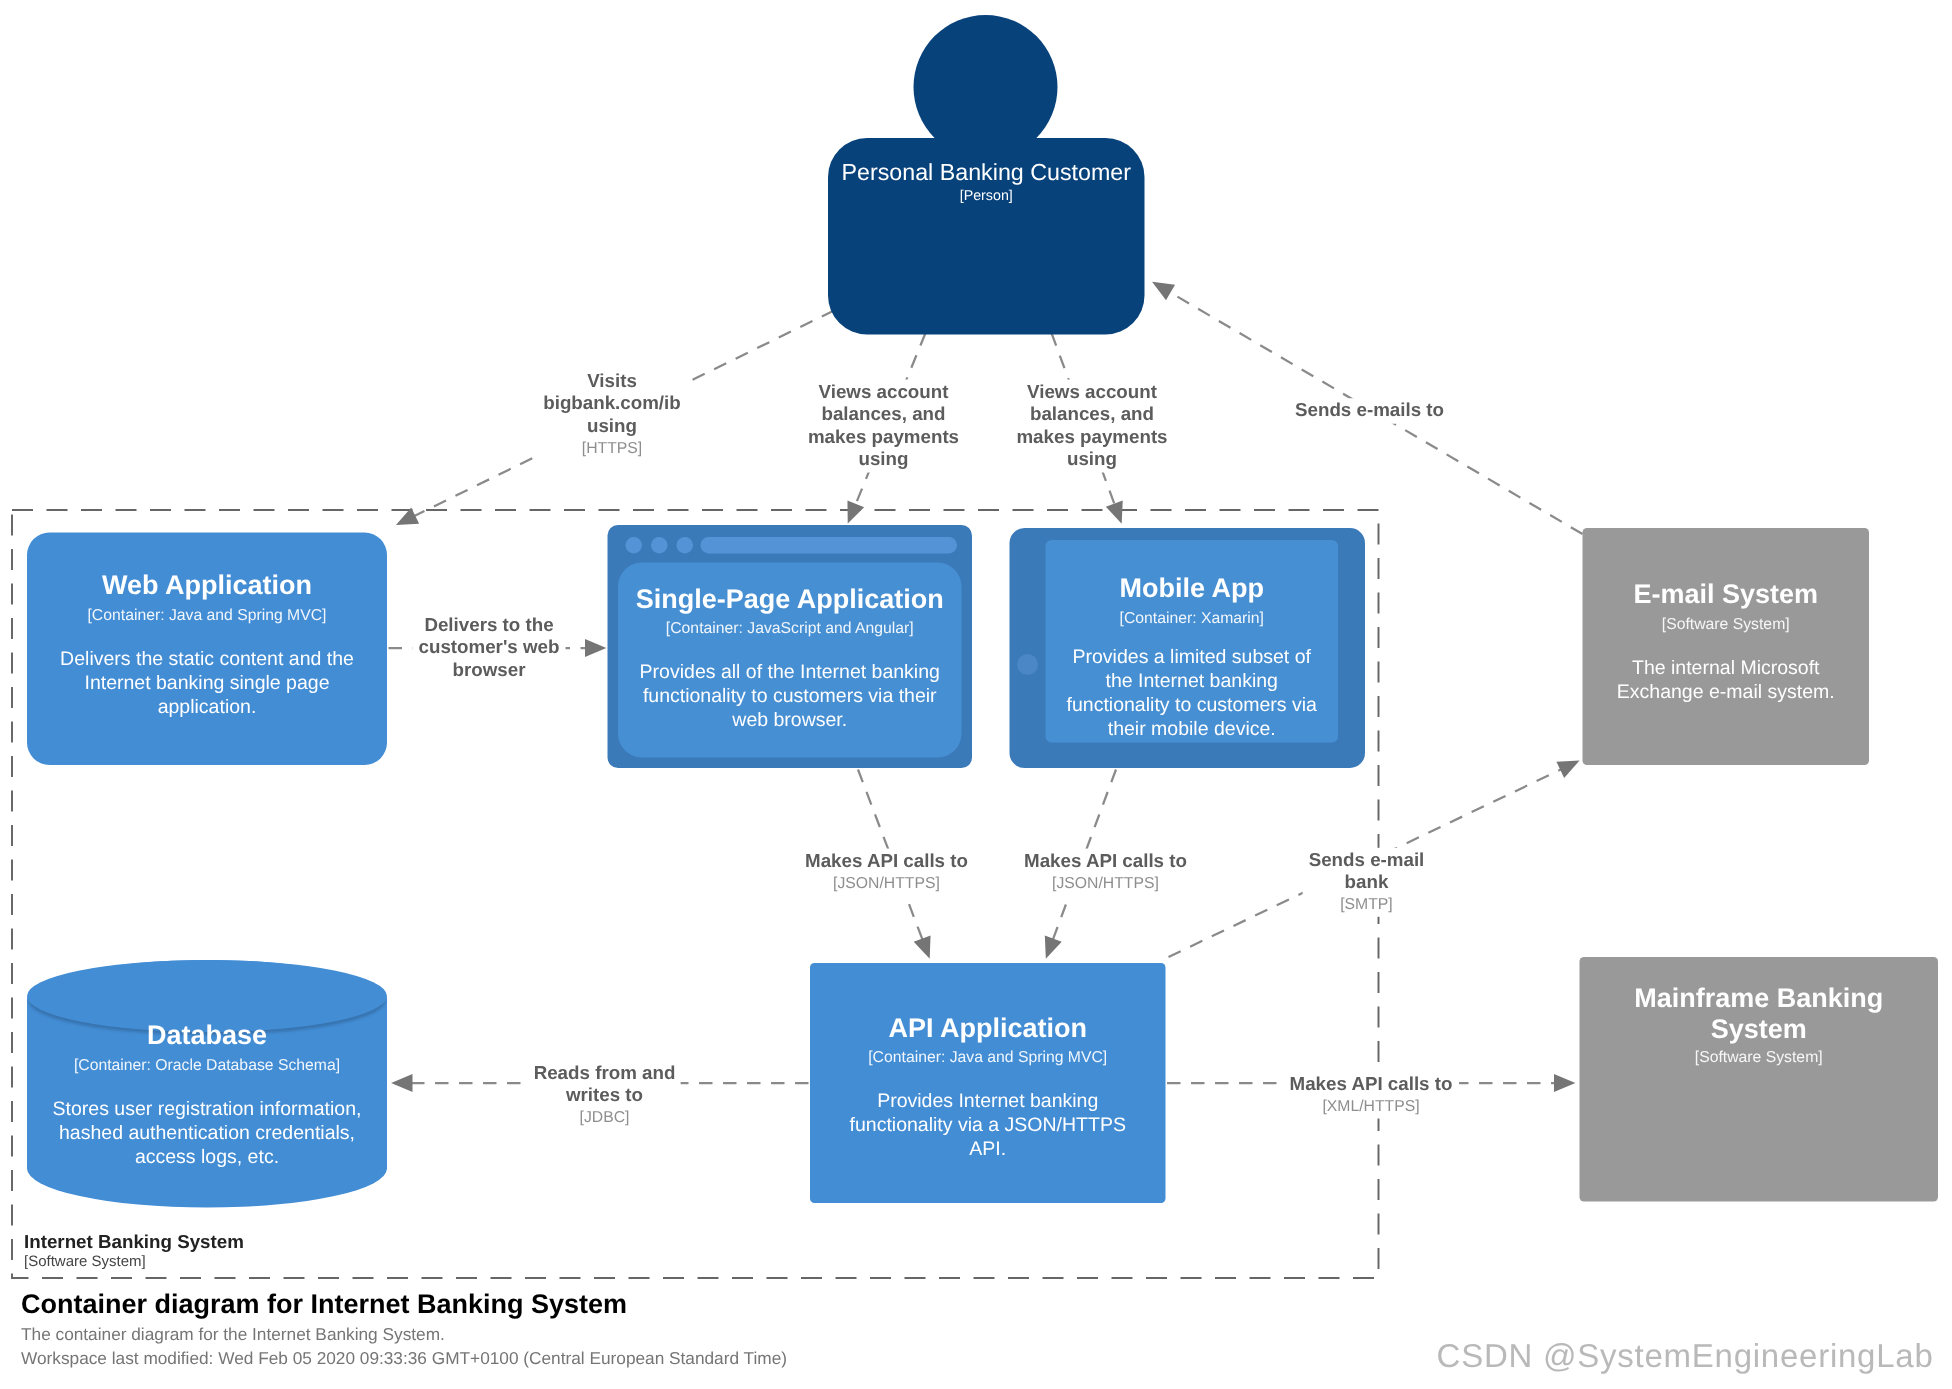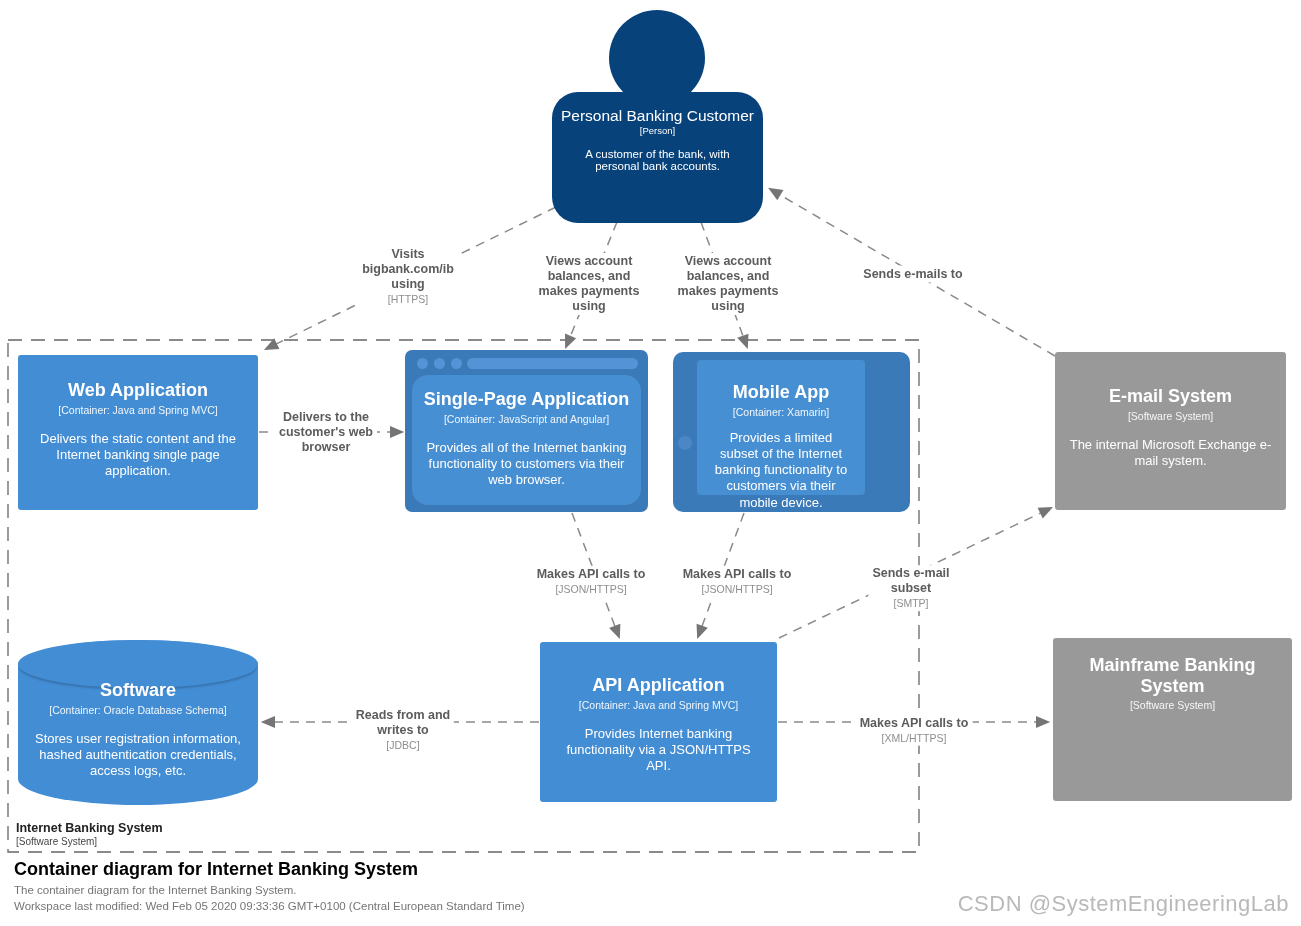--- a/index.html
+++ b/index.html
@@ -21,21 +21,21 @@
   .person-body .meta{font-size:9.5px;}
   .person-body .desc{font-size:11.5px;margin-top:12px;padding:0 18px;}
   
   .browser{background:#3b7ab9;border-radius:7px;}
   .browser .dot{position:absolute;width:11px;height:11px;border-radius:50%;background:#5494d6;top:8px;}
   .browser .addr{position:absolute;left:62px;right:10px;top:8px;height:11px;border-radius:6px;background:#5494d6;}
   .browser .screen{position:absolute;left:7px;right:7px;top:25px;bottom:7px;background:#478fd3;border-radius:16px;box-sizing:border-box;padding-top:14px;}
   
   .mobile{background:#3b7ab9;border-radius:10px;}
   .mobile .homebtn{position:absolute;left:5px;top:84px;width:14px;height:14px;border-radius:50%;background:#4b87c6;}
-  .mobile .screen{position:absolute;left:24px;top:8px;width:168px;height:135px;background:#478fd3;border-radius:4px;box-sizing:border-box;padding-top:22px;}
+  .mobile .screen{position:absolute;left:24px;top:8px;width:195px;height:135px;background:#478fd3;border-radius:4px;box-sizing:border-box;padding-top:22px;}
   
   .cylinder{background:#438dd5;border-radius:50%/26px;padding-top:40px;}
   .cyl-rim{position:absolute;left:0;top:0;width:100%;height:48px;border-radius:50%;background:#438dd5;box-shadow:0 3px 2px -1px rgba(0,0,0,0.18);}
   .cyl-text{position:relative;z-index:2;}
   
   .edge-label{position:absolute;transform:translate(-50%,-50%);text-align:center;background:#fff;padding:1px 4px;z-index:3;line-height:1.2;}
   .edge-label .el-name{font-weight:bold;font-size:12.5px;color:#5c5c5c;white-space:pre-line;}
   .edge-label .el-tech{font-size:10.5px;color:#8e8e8e;margin-top:1px;}
   .edge-label .el-tech:empty{display:none;}
   
@@ -67,25 +67,24 @@
   <line x1="779" y1="638" x2="1051" y2="508" stroke="#8a8a8a" stroke-width="1.5" stroke-dasharray="9 7" marker-end="url(#ah)"></line>
   <line x1="539" y1="722" x2="263" y2="722" stroke="#8a8a8a" stroke-width="1.5" stroke-dasharray="9 7" marker-end="url(#ah)"></line>
   <line x1="778" y1="722" x2="1048" y2="722" stroke="#8a8a8a" stroke-width="1.5" stroke-dasharray="9 7" marker-end="url(#ah)"></line>
 </svg>
 
 <div>
   <div class="person-head" style="left:609px;top:10px;"></div>
   <div class="person-body" style="left:552px;top:92px;width:211px;height:131px;z-index:2;">
     <div class="name">Personal Banking Customer</div>
     <div class="meta">[Person]</div>
-    <div class="desc">A customer of the bank, with personal bank accounts.</div>
   </div>
 </div>
 
-<div class="node box" style="left:18px;top:355px;width:240px;height:155px;padding-top:25px;">
+<div class="node box" style="left:18px;top:355px;width:240px;height:155px;padding-top:25px;border-radius:15px;">
   <div class="name">Web Application</div>
   <div class="meta">[Container: Java and Spring MVC]</div>
   <div class="desc">Delivers the static content and the Internet banking single page application.</div>
 </div>
 
 <div class="node browser" style="left:405px;top:350px;width:243px;height:162px;">
   <div class="dot" style="left:12px;"></div>
   <div class="dot" style="left:29px;"></div>
   <div class="dot" style="left:46px;"></div>
   <div class="addr"></div>
@@ -98,30 +97,30 @@
 
 <div class="node mobile" style="left:673px;top:352px;width:237px;height:160px;">
   <div class="homebtn"></div>
   <div class="screen">
     <div class="name">Mobile App</div>
     <div class="meta">[Container: Xamarin]</div>
     <div class="desc" style="margin-top:12px;">Provides a limited subset of the Internet banking functionality to customers via their mobile device.</div>
   </div>
 </div>
 
-<div class="node box ext" style="left:1055px;top:352px;width:231px;height:158px;padding-top:34px;">
+<div class="node box ext" style="left:1055px;top:352px;width:191px;height:158px;padding-top:34px;">
   <div class="name">E-mail System</div>
   <div class="meta">[Software System]</div>
   <div class="desc">The internal Microsoft Exchange e-mail system.</div>
 </div>
 
 <div class="node cylinder" style="left:18px;top:640px;width:240px;height:165px;">
   <div class="cyl-rim"></div>
   <div class="cyl-text">
-    <div class="name">Software</div>
+    <div class="name">Database</div>
     <div class="meta">[Container: Oracle Database Schema]</div>
     <div class="desc">Stores user registration information, hashed authentication credentials, access logs, etc.</div>
   </div>
 </div>
 
 <div class="node box" style="left:540px;top:642px;width:237px;height:160px;padding-top:33px;">
   <div class="name">API Application</div>
   <div class="meta">[Container: Java and Spring MVC]</div>
   <div class="desc">Provides Internet banking functionality via a JSON/HTTPS API.</div>
 </div>
@@ -164,21 +163,21 @@
 <div class="edge-label" style="left:591px;top:581px;">
   <div class="el-name">Makes API calls to</div>
   <div class="el-tech">[JSON/HTTPS]</div>
 </div>
 <div class="edge-label" style="left:737px;top:581px;">
   <div class="el-name">Makes API calls to</div>
   <div class="el-tech">[JSON/HTTPS]</div>
 </div>
 <div class="edge-label" style="left:911px;top:588px;">
   <div class="el-name">Sends e-mail
-subset</div>
+bank</div>
   <div class="el-tech">[SMTP]</div>
 </div>
 <div class="edge-label" style="left:403px;top:730px;">
   <div class="el-name">Reads from and
 writes to</div>
   <div class="el-tech">[JDBC]</div>
 </div>
 <div class="edge-label" style="left:914px;top:730px;">
   <div class="el-name">Makes API calls to</div>
   <div class="el-tech">[XML/HTTPS]</div>

